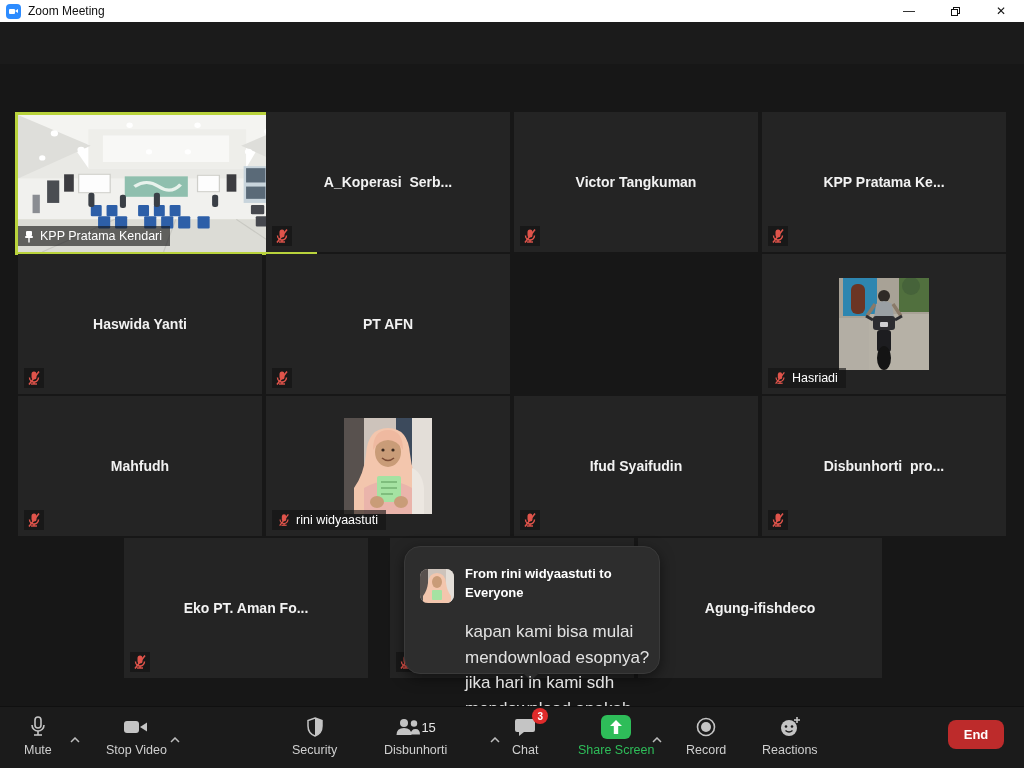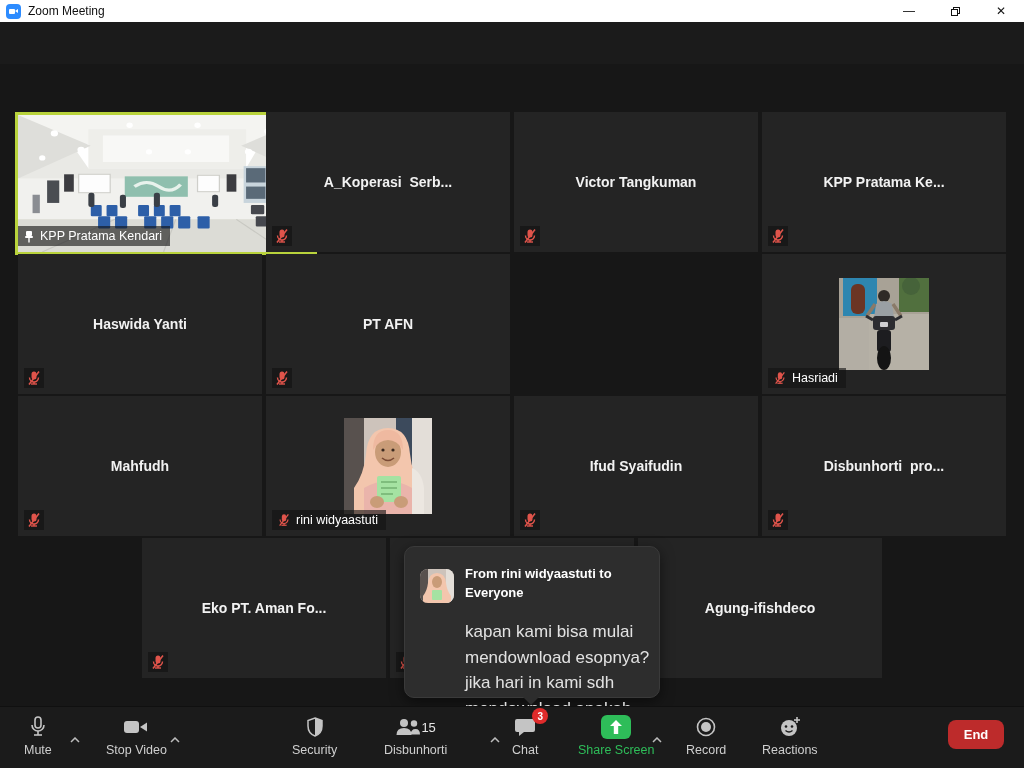--- a/index.html
+++ b/index.html
@@ -41,22 +41,22 @@
   .tile .pname { color:#f2f2f2; font-weight:bold; font-size:14px; white-space:pre; }
   .tile.video-tile { border:3px solid #b9d33c; }
   .mic-chip { position:absolute; left:6px; bottom:6px; width:20px; height:20px;
     background:rgba(15,15,15,.55); display:flex; align-items:center; justify-content:center; }
   .name-chip { position:absolute; left:0; bottom:6px; background:rgba(20,20,20,.62);
     display:flex; align-items:center; gap:5px; padding:3px 8px 3px 5px; color:#fff; font-size:12.5px; }
   .name-chip.offset { left:6px; }
   .photo-wrap { display:flex; align-items:center; justify-content:center; width:100%; height:100%; }
 
   
-  .chat-popup { position:absolute; left:404px; top:546px; width:256px; height:152px;
-    background:#2d2d2d; border:1px solid #3a3a3a; border-radius:10px; z-index:30;
+  .chat-popup { position:absolute; left:404px; top:546px; width:256px; height:128px;
+    background:#2d2d2d; border:1px solid #3a3a3a; border-radius:16px; z-index:30;
     box-shadow:0 4px 14px rgba(0,0,0,.5); }
   .chat-popup .pointer { position:absolute; left:118px; bottom:-8px; width:0; height:0;
     border-left:8px solid transparent; border-right:8px solid transparent; border-top:8px solid #2d2d2d; }
   .chat-avatar { position:absolute; left:15px; top:22px; width:34px; height:34px; border-radius:8px; overflow:hidden; }
   .chat-title { position:absolute; left:60px; top:18px; width:180px; color:#ffffff;
     font-weight:bold; font-size:13px; line-height:1.45; }
   .chat-body { position:absolute; left:60px; top:72px; width:186px; color:#e2e2e2;
     font-size:17px; line-height:1.5; }
 
   
@@ -318,21 +318,21 @@
 
     <div class="tile" style="left:762px;top:332px;">
       <span class="pname">Disbunhorti  pro...</span>
       <span class="mic-chip">
           <svg width="16" height="16" viewBox="0 0 16 16">
             <use href="#mic-muted"></use>
           </svg>
         </span>
     </div>
 
-    <div class="tile" style="left:142px;top:474px;justify-content:center;">
+    <div class="tile" style="left:124px;top:474px;justify-content:center;">
       <span class="pname">Eko PT. Aman Fo...</span>
       <span class="mic-chip">
           <svg width="16" height="16" viewBox="0 0 16 16">
             <use href="#mic-muted"></use>
           </svg>
         </span>
     </div>
 
     <div class="tile" style="left:390px;top:474px;">
       <span class="mic-chip">

